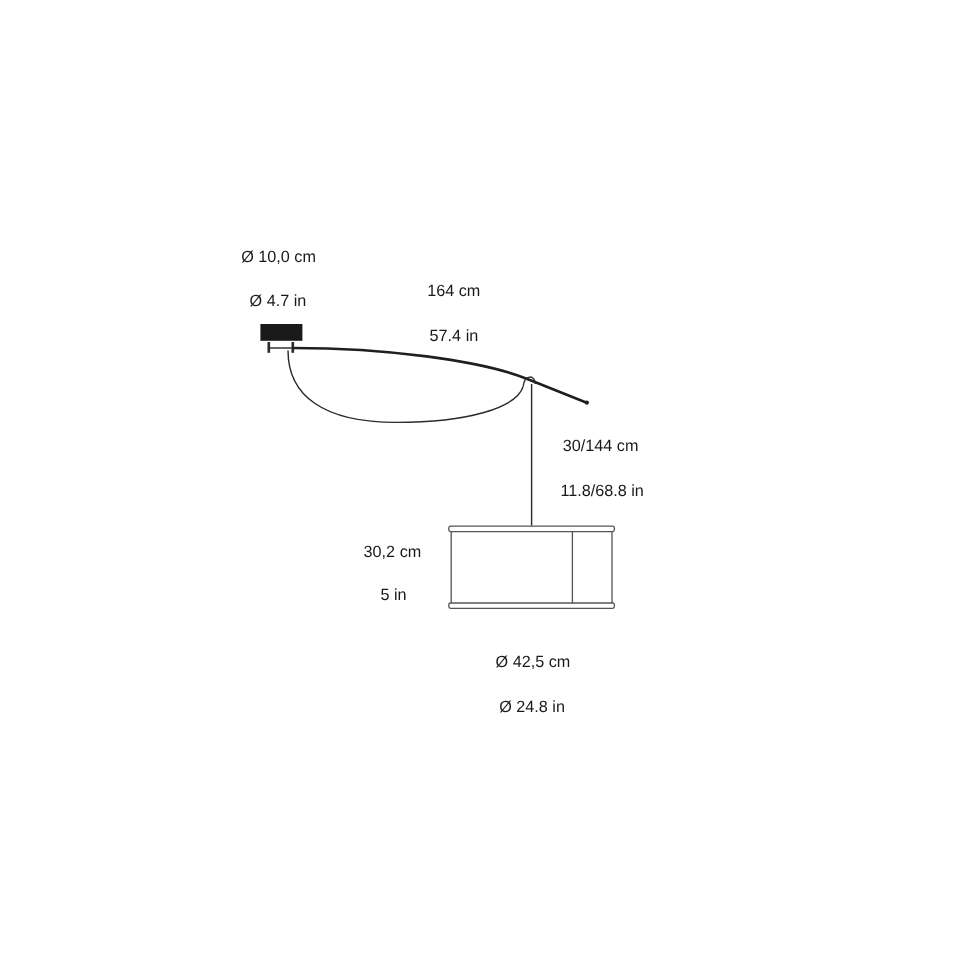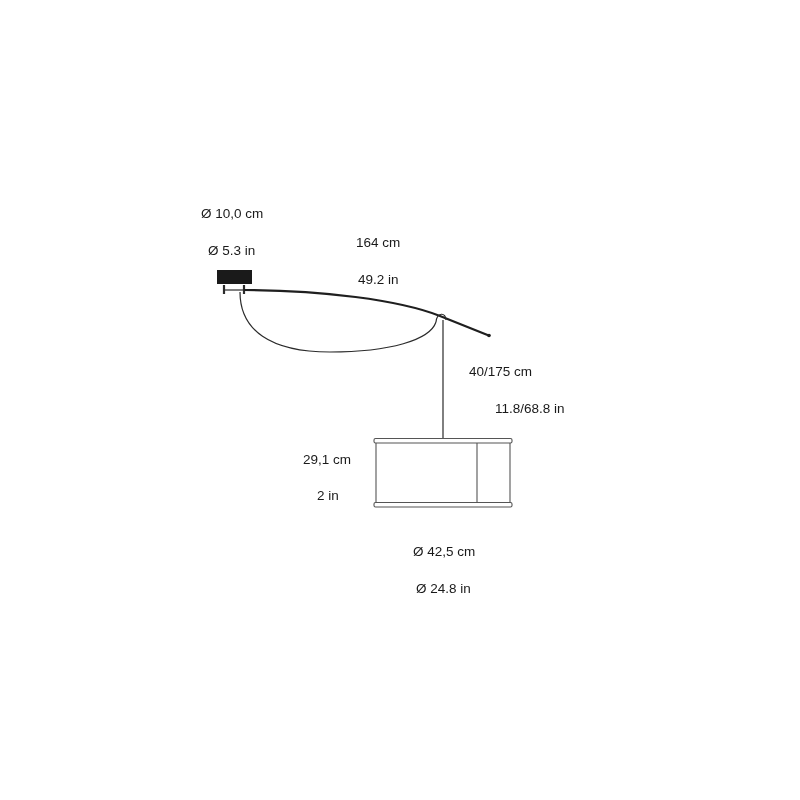--- a/index.html
+++ b/index.html
@@ -33,25 +33,25 @@
   <g stroke="#555555" fill="none">
     <rect x="374" y="438.5" width="138" height="4.5" rx="1.5" stroke-width="1.1"></rect>
     <rect x="374" y="502.5" width="138" height="4.5" rx="1.5" stroke-width="1.1"></rect>
     <line x1="376" y1="443" x2="376" y2="502.5" stroke-width="1.1"></line>
     <line x1="510" y1="443" x2="510" y2="502.5" stroke-width="1.1"></line>
     <line x1="477" y1="443" x2="477" y2="502.5" stroke-width="1.1"></line>
   </g>
 </svg>
 
 <div class="label" style="left:201px; top:207px;">Ø 10,0 cm</div>
-<div class="label" style="left:208px; top:244px;">Ø 5.3 in</div>
+<div class="label" style="left:208px; top:244px;">Ø 4.7 in</div>
 
 <div class="label" style="left:356px; top:236px;">164 cm</div>
-<div class="label" style="left:358px; top:273px;">49.2 in</div>
+<div class="label" style="left:358px; top:273px;">57.4 in</div>
 
-<div class="label" style="left:469px; top:365px;">40/175 cm</div>
-<div class="label" style="left:467px; top:402px;margin-left:28px;">11.8/68.8 in</div>
+<div class="label" style="left:469px; top:365px;">30/144 cm</div>
+<div class="label" style="left:467px; top:402px;">11.8/68.8 in</div>
 
-<div class="label" style="left:303px; top:453px;">29,1 cm</div>
-<div class="label" style="left:317px; top:489px;">2 in</div>
+<div class="label" style="left:303px; top:453px;">30,2 cm</div>
+<div class="label" style="left:317px; top:489px;">5 in</div>
 
 <div class="label" style="left:413px; top:545px;">Ø 42,5 cm</div>
 <div class="label" style="left:416px; top:582px;">Ø 24.8 in</div>
 
 </body></html>

